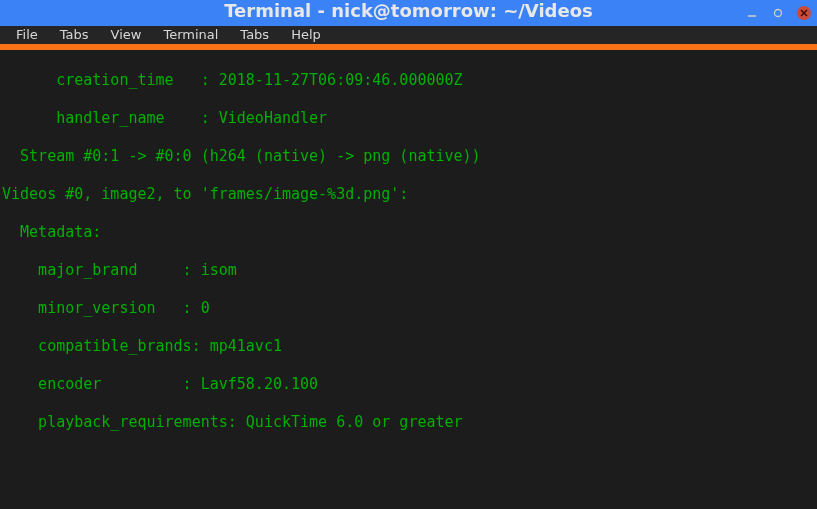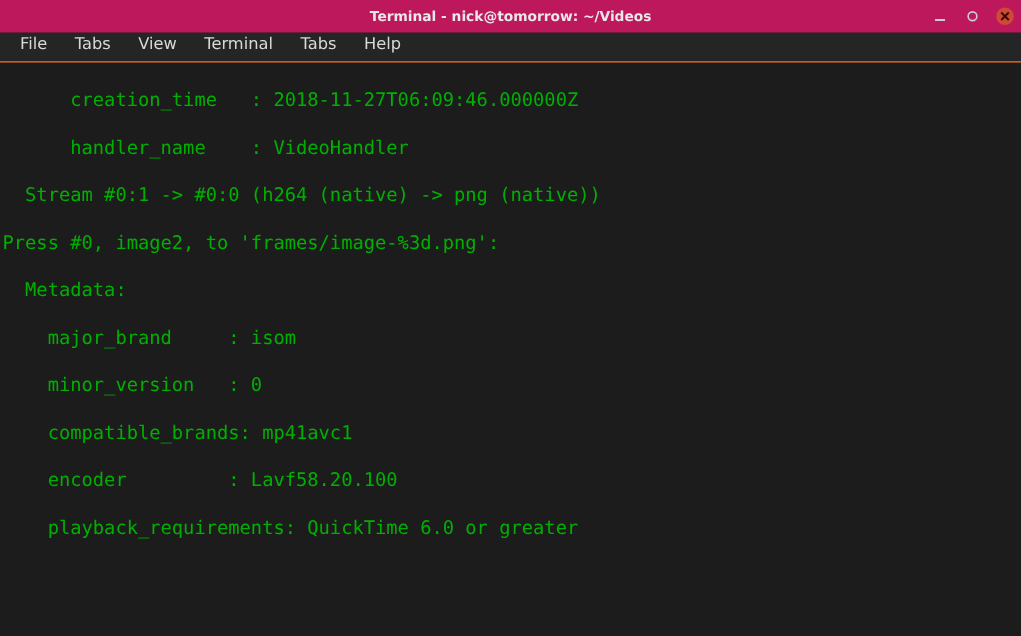--- a/index.html
+++ b/index.html
@@ -7,28 +7,27 @@
     margin: 0;
     padding: 0;
     width: 817px;
     height: 509px;
     background: #1c1c1c;
     font-family: "DejaVu Sans Mono", "Liberation Mono", monospace;
     overflow: hidden;
   }
   .titlebar {
     height: 26px;
-    background: #be185d;
+    background: #3b82f6;
     display: flex;
-    align-items: center;
     justify-content: center;
     position: relative;
     color: #e8e8e8;
     font-family: "DejaVu Sans", "Liberation Sans", sans-serif;
-    font-size: 11px;
+    font-size: 18px;
     font-weight: bold;
   }
   .titlebar-controls {
     position: absolute;
     right: 6px;
     top: 0;
     height: 100%;
     display: flex;
     align-items: center;
     gap: 12px;
@@ -46,27 +45,27 @@
   .ctrl.close {
     background: #ce4a36;
     border-radius: 50%;
     color: #3a0c06;
     font-weight: bold;
   }
   .menubar {
     height: 24px;
     background: #252525;
     display: flex;
-    align-items: flex-start;
+    align-items: flex-end;
     padding: 0 6px;
     gap: 2px;
     font-family: "DejaVu Sans", "Liberation Sans", sans-serif;
     font-size: 13px;
     color: #d8d8d8;
-    border-bottom: 1px solid #f97316;
+    border-bottom: 6px solid #f97316;
   }
   .menu-item {
     padding: 2px 10px;
     cursor: pointer;
   }
   .term {
     padding: 2px 2px 2px 2px;
     font-size: 15px;
     line-height: 19px;
     color: #00b000;
@@ -106,21 +105,21 @@
   <div class="menu-item">View</div>
   <div class="menu-item">Terminal</div>
   <div class="menu-item">Tabs</div>
   <div class="menu-item">Help</div>
 </div>
 
 <div class="term">
 <div class="line">      creation_time   : 2018-11-27T06:09:46.000000Z</div>
 <div class="line">      handler_name    : VideoHandler</div>
 <div class="line">  Stream #0:1 -&gt; #0:0 (h264 (native) -&gt; png (native))</div>
-<div class="line">Press #0, image2, to 'frames/image-%3d.png':</div>
+<div class="line">Videos #0, image2, to 'frames/image-%3d.png':</div>
 <div class="line">  Metadata:</div>
 <div class="line">    major_brand     : isom</div>
 <div class="line">    minor_version   : 0</div>
 <div class="line">    compatible_brands: mp41avc1</div>
 <div class="line">    encoder         : Lavf58.20.100</div>
 <div class="line">    playback_requirements: QuickTime 6.0 or greater</div>
 
 
 
 

